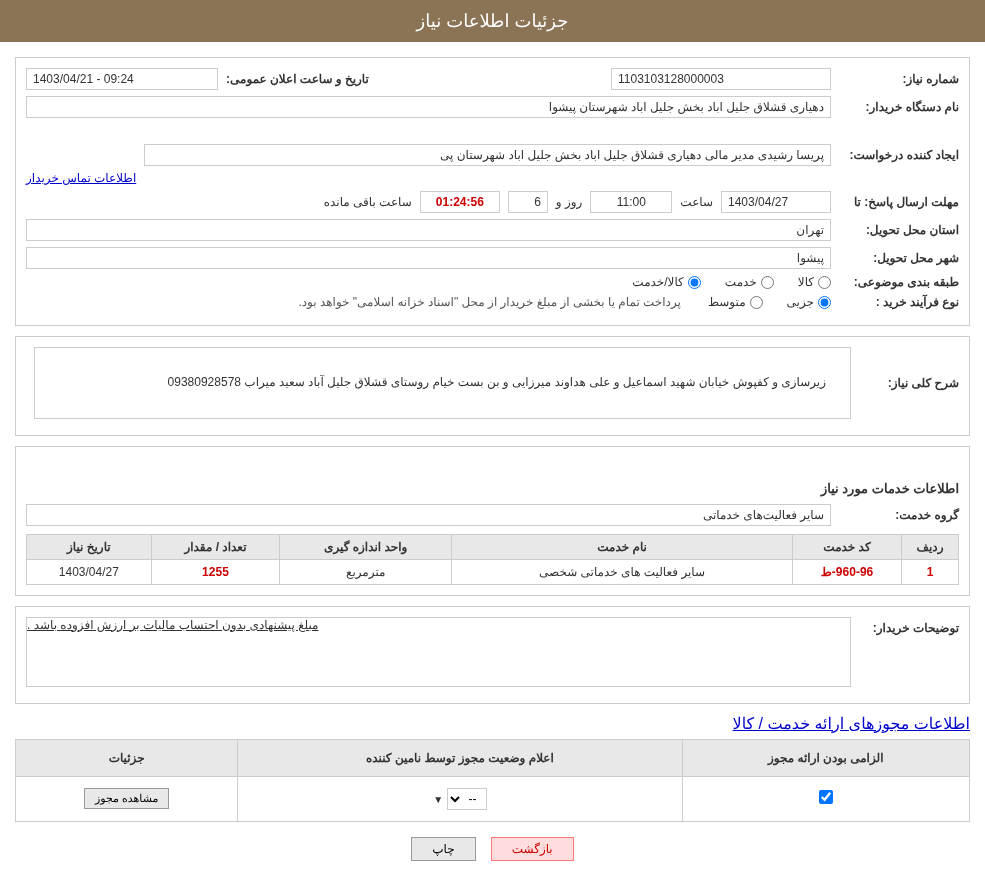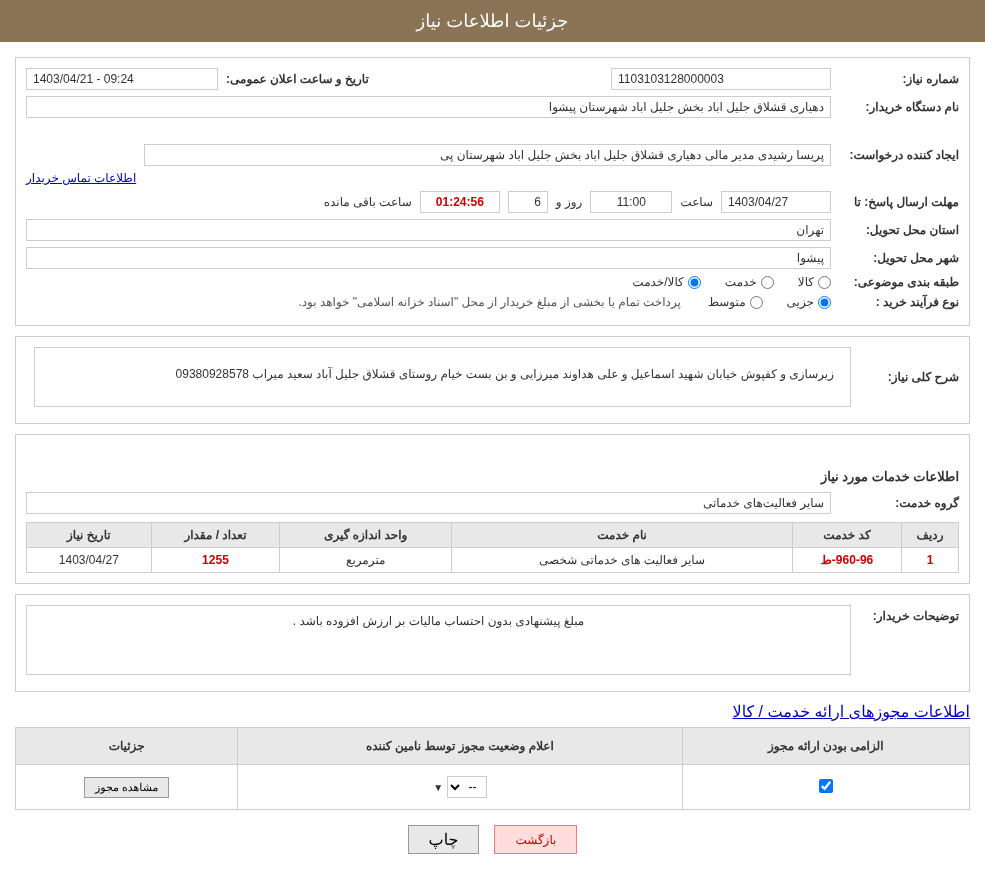--- a/index.html
+++ b/index.html
@@ -86,21 +86,21 @@
     }
     .section-title {
       font-weight: bold;
       color: #333;
       margin-bottom: 8px;
       font-size: 13px;
       margin-top: 24px;
     }
     .description-box {
       border: 1px solid #ccc;
-      padding: 16px;
+      padding: 24px;
       min-height: 60px;
       text-align: right;
       line-height: 1.8;
       background: #fff;
       margin-left: 8px;
     }
     .services-table {
       width: 100%;
       border-collapse: collapse;
       margin-top: 8px;
@@ -113,24 +113,25 @@
     .services-table th {
       background: #e8e8e8;
       font-weight: bold;
     }
     .services-table td:first-child {
       color: #c00;
       font-weight: bold;
     }
     .notes-box {
       border: 1px solid #ccc;
-      padding: 8px;
+      padding: 0;
       min-height: 70px;
       background: #fff;
-      text-align: center;
+      text-align: left;
+      text-decoration: underline;
     }
     .section-link {
       color: #0000cc;
       text-decoration: underline;
       font-size: 16px;
       cursor: pointer;
       display: block;
       margin: 8px 0 5px;
     }
     .license-table {
@@ -153,21 +154,21 @@
       padding: 3px 10px;
       cursor: pointer;
       font-size: 11px;
       font-family: Tahoma, Arial, sans-serif;
     }
     .btn-print {
       border: 1px solid #999;
       background: #e8e8e8;
       padding: 4px 20px;
       cursor: pointer;
-      font-size: 16px;
+      font-size: 12px;
       font-family: Tahoma, Arial, sans-serif;
     }
     .btn-back {
       border: 1px solid #f77;
       background: #fdd;
       padding: 4px 20px;
       cursor: pointer;
       font-size: 12px;
       font-family: Tahoma, Arial, sans-serif;
       color: #c00;

